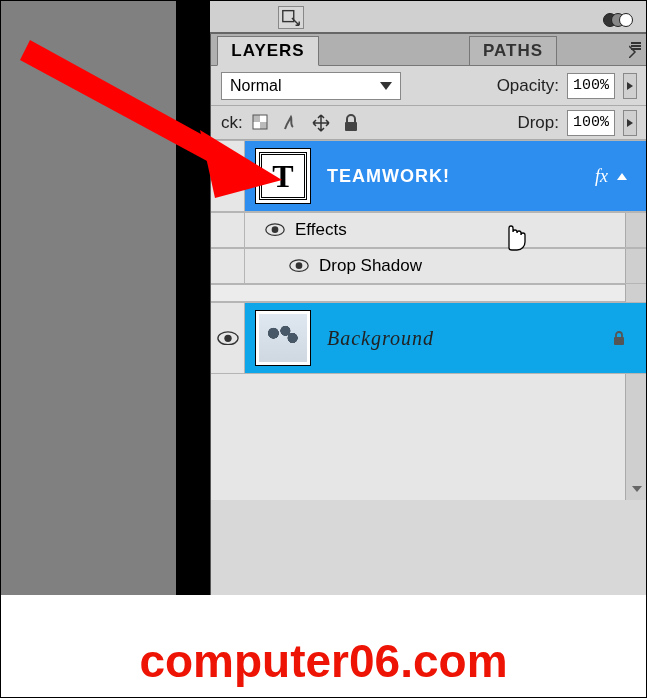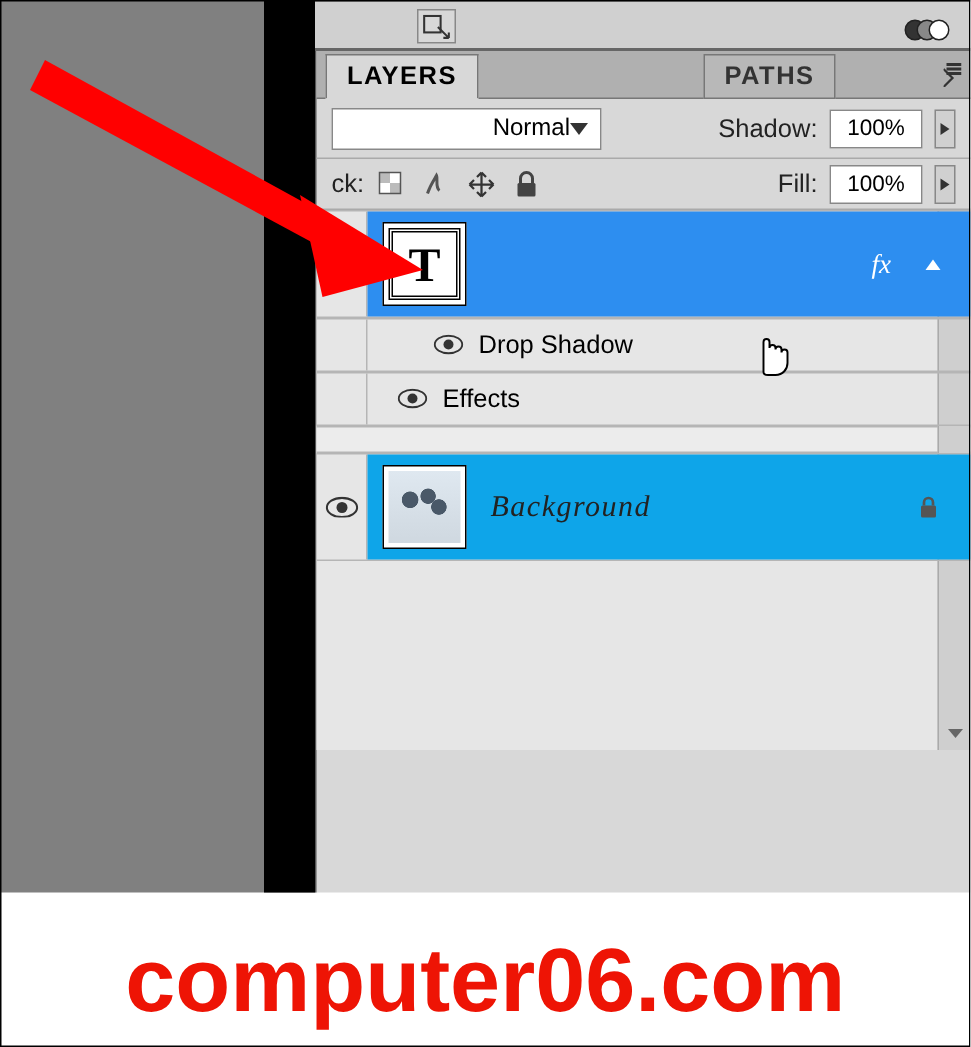--- a/index.html
+++ b/index.html
@@ -28,25 +28,25 @@
   .tab.active { background:#d8d8d8; border-bottom-color:#d8d8d8; color:#000; }
   .tab.t1 { left:6px; width:102px; }
   .tab.t2 { left:118px; width:130px; background:#b8b8b8; }
   .tab.t3 { left:258px; width:88px; background:#b8b8b8; }
   .tabmenu { position:absolute; right:6px; top:8px; width:12px; height:16px; }
   .tabmenu svg{width:100%;height:100%;}
 
   .row { position:relative; height:40px; border-bottom:1px solid #aaa; display:flex; align-items:center; padding:0 10px; gap:8px; }
   .row.small { height:34px;text-align:center; }
 
-  .select { width:180px; height:28px; background:#fff; border:1px solid #888; display:flex; align-items:center; justify-content:flex-end; padding:0 8px; font-size:16px;}
+  .select { width:180px; height:28px; background:#fff; border:1px solid #888; display:flex; align-items:center; justify-content:space-between; padding:0 8px; font-size:16px;}
   .caret-down { width:0;height:0;border-left:6px solid transparent;border-right:6px solid transparent;border-top:8px solid #333; }
 
   .lbl { font-size:17px; color:#222; }
-  .valbox { width:62px; height:26px; background:#fff; border:1px solid #888; display:flex; align-items:center; justify-content:center; font-size:15px;}
+  .valbox { width:48px; height:26px; background:#fff; border:1px solid #888; display:flex; align-items:center; justify-content:center; font-size:15px;font-family:Liberation Mono, monospace;}
   .miniflyout { width:14px; height:26px; border:1px solid #888; background:#d0d0d0; display:flex; align-items:center; justify-content:center;}
   .miniflyout::after{content:"";width:0;height:0;border-top:4px solid transparent;border-bottom:4px solid transparent;border-left:6px solid #333;}
   .spacer { flex:1; }
 
   .lockicons { display:flex; gap:10px; align-items:center; }
   .ic { width:20px; height:20px; display:flex; align-items:center; justify-content:center; color:#555; }
   .ic svg{width:100%;height:100%;}
 
   
   .layerlist { position:relative; background:#e6e6e6;}
@@ -62,21 +62,21 @@
   .thumb { width:56px; height:56px; background:#fff; border:1px solid #000; padding:3px; display:flex; align-items:center; justify-content:center; }
   .thumb .inner { width:100%; height:100%; border:3px double #000; display:flex; align-items:center; justify-content:center; font-family: Georgia, 'Times New Roman', serif; font-size:32px; font-weight:bold;}
   .thumb.img .inner{ border:none; background:linear-gradient(#dfe8f0,#cfd8e0); position:relative; overflow:hidden;}
   .thumb.img .inner::before{content:"";position:absolute;inset:0;background:
      radial-gradient(circle at 30% 40%, #3a4a5a 0 12%, transparent 13%),
      radial-gradient(circle at 55% 35%, #3a4a5a 0 12%, transparent 13%),
      radial-gradient(circle at 70% 50%, #3a4a5a 0 12%, transparent 13%);
      opacity:.9;}
   .layername { color:#fff; font-weight:bold; font-size:18px; letter-spacing:1px;}
   .lrow-main.unsel .layername{ color:#222; font-weight:normal; font-style:italic; font-family: Georgia, 'Times New Roman', serif; font-size:20px;}
-  .fx { position:absolute; right:20px; color:#fff; font-style:italic; font-family: Georgia,'Times New Roman',serif; font-size:18px; display:flex; align-items:center; gap:23px;}
+  .fx { position:absolute; right:20px; color:#fff; font-style:italic; font-family: Georgia,'Times New Roman',serif; font-size:18px; display:flex; align-items:center; gap:9px;}
   .fx .tri{width:0;height:0;border-left:5px solid transparent;border-right:5px solid transparent;border-bottom:7px solid #fff;}
   .locksmall{ position:absolute; right:20px; width:16px; height:16px;}
   .locksmall svg{width:100%;height:100%;}
 
   .subrow { height:36px; }
   .subrow .content{ flex:1; display:flex; align-items:center; height:100%; padding-left:20px; gap:10px; font-size:17px;}
   .subrow .content.indent2{ padding-left:44px; }
   .minieye{ width:20px; }
   .minieye svg{width:100%;display:block;}
 
@@ -88,21 +88,21 @@
 
   
   .cursor { position:absolute; width:26px; height:34px; pointer-events:none; }
   .cursor svg{width:100%;height:100%;}
 
   
   .bigarrow{ position:absolute; pointer-events:none; }
   .bigarrow svg{ display:block; }
 
   
-  .watermark { position:absolute; left:0; right:0; bottom:10px; text-align:center; font-size:60px; font-weight:bold; color:#ee1405; font-family: Arial, Helvetica, sans-serif; letter-spacing:0px;}
+  .watermark { position:absolute; left:0; right:0; bottom:10px; text-align:center; font-size:46px; font-weight:bold; color:#ee1405; font-family: Arial, Helvetica, sans-serif; letter-spacing:0px;}
 
   
   .frame{ position:absolute; inset:0; border:1px solid #000; pointer-events:none;}
 </style>
 </head>
 <body>
 
 <div class="stage">
 
   <div class="canvas-strip"></div>
@@ -135,21 +135,21 @@
           </svg>
       </div>
     </div>
 
     <div class="row">
       <div class="select">
         <span>Normal</span>
         <span class="caret-down"></span>
       </div>
       <div class="spacer"></div>
-      <span class="lbl">Shadow:</span>
+      <span class="lbl">Opacity:</span>
       <div class="valbox">100%</div>
       <div class="miniflyout"></div>
     </div>
 
     <div class="row small">
       <span class="lbl">ck:</span>
       <div class="lockicons">
         <span class="ic">
             <svg viewBox="0 0 20 20">
               <rect x="2" y="2" width="7" height="7" fill="#bbb"></rect>
@@ -170,21 +170,21 @@
             </svg>
           </span>
         <span class="ic">
             <svg viewBox="0 0 20 20">
               <rect x="4" y="9" width="12" height="9" rx="1" fill="#444"></rect>
               <path d="M6 9 V6 a4 4 0 0 1 8 0 V9" fill="none" stroke="#444" stroke-width="2"></path>
             </svg>
           </span>
       </div>
       <div class="spacer"></div>
-      <span class="lbl">Fill:</span>
+      <span class="lbl">Drop:</span>
       <div class="valbox">100%</div>
       <div class="miniflyout"></div>
     </div>
 
     <div class="layerlist" style="height:360px;">
       <div class="scrolledge">
         <div class="up"><svg viewBox="0 0 14 14">
               <path d="M2 10 L7 4 L12 10 Z" fill="#666"></path>
             </svg></div>
         <div class="dn"><svg viewBox="0 0 14 14">
@@ -198,50 +198,51 @@
               <svg viewBox="0 0 24 16">
                 <ellipse cx="12" cy="8" rx="11" ry="7" fill="none" stroke="#333" stroke-width="1.5"></ellipse>
                 <circle cx="12" cy="8" r="4" fill="#333"></circle>
               </svg>
             </span>
           </div>
         <div class="content">
           <div class="thumb">
               <div class="inner">T</div>
             </div>
+          <span class="layername">TEAMWORK!</span>
           <span class="fx">
               <span>fx</span>
               <span class="tri"></span>
             </span>
+        </div>
+      </div>
+
+      <div class="layerrow subrow">
+        <div class="eyecol"></div>
+        <div class="content">
+          <span class="minieye">
+              <svg viewBox="0 0 24 16">
+                <ellipse cx="12" cy="8" rx="11" ry="7" fill="none" stroke="#333" stroke-width="1.5"></ellipse>
+                <circle cx="12" cy="8" r="4" fill="#333"></circle>
+              </svg>
+            </span>
+          <span>Effects</span>
         </div>
       </div>
 
       <div class="layerrow subrow">
         <div class="eyecol"></div>
         <div class="content indent2">
           <span class="minieye">
               <svg viewBox="0 0 24 16">
                 <ellipse cx="12" cy="8" rx="11" ry="7" fill="none" stroke="#333" stroke-width="1.5"></ellipse>
                 <circle cx="12" cy="8" r="4" fill="#333"></circle>
               </svg>
             </span>
           <span>Drop Shadow</span>
-        </div>
-      </div>
-
-      <div class="layerrow subrow">
-        <div class="eyecol"></div>
-        <div class="content">
-          <span class="minieye">
-              <svg viewBox="0 0 24 16">
-                <ellipse cx="12" cy="8" rx="11" ry="7" fill="none" stroke="#333" stroke-width="1.5"></ellipse>
-                <circle cx="12" cy="8" r="4" fill="#333"></circle>
-              </svg>
-            </span>
-          <span>Effects</span>
         </div>
       </div>
 
       <div style="height:18px;border-top:1px solid #b5b5b5;border-bottom:1px solid #b5b5b5;background:#ececec;"></div>
 
       <div class="layerrow lrow-main unsel">
         <div class="eyecol">
             <span class="eye">
               <svg viewBox="0 0 24 16">
                 <ellipse cx="12" cy="8" rx="11" ry="7" fill="none" stroke="#333" stroke-width="1.5"></ellipse>

